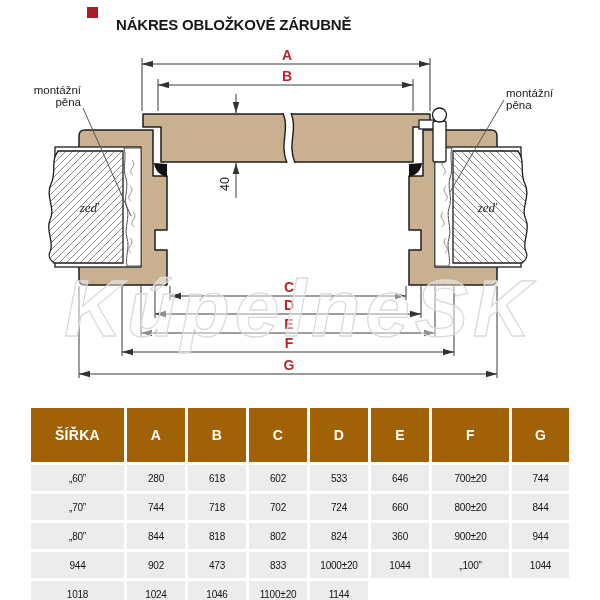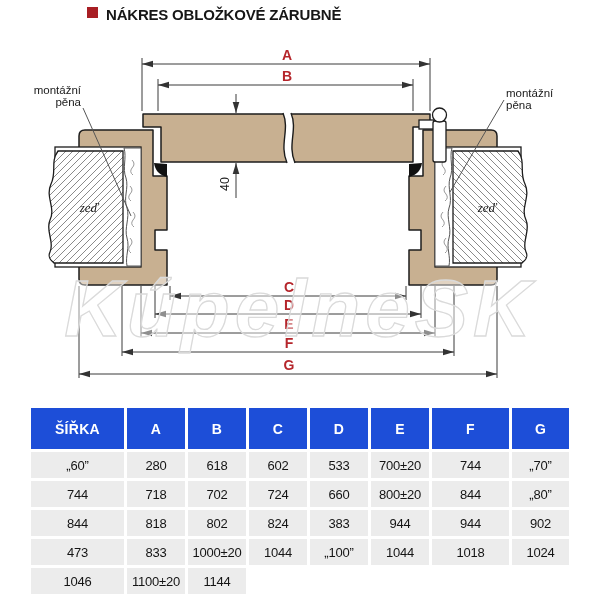--- a/index.html
+++ b/index.html
@@ -4,45 +4,45 @@
 <style>
   html,body{margin:0;padding:0;}
   body{
     width:600px;height:600px;position:relative;background:#ffffff;
     font-family:"Liberation Sans", sans-serif;overflow:hidden;
   }
   .title-wrap{position:absolute;left:87px;top:5px;display:flex;align-items:flex-start;gap:6px;}
   .title-bullet{width:11px;height:11px;background:#a81e24;margin-top:2px;}
   .page-title{
     font-size:15px;font-weight:bold;color:#161616;letter-spacing:-0.2px;
-    margin:2px;line-height:15px;white-space:nowrap;
+    margin:12px;line-height:15px;white-space:nowrap;
   }
   svg{position:absolute;left:0;top:0;}
   .dim-letter{fill:#b5252b;font-weight:bold;font-size:14px;font-family:"Liberation Sans",sans-serif;}
   .lbl{fill:#1a1a1a;font-size:11.5px;font-family:"Liberation Sans",sans-serif;}
   .zed{fill:#1a1a1a;font-size:13px;font-family:"Liberation Serif",serif;font-style:italic;}
   .dimnum{fill:#1a1a1a;font-size:12.5px;font-family:"Liberation Sans",sans-serif;}
   .wm{
     font-family:"Liberation Sans",sans-serif;font-weight:bold;font-style:italic;
     font-size:80px;letter-spacing:5px;
     fill:rgba(255,255,255,0.45);stroke:#dadada;stroke-width:1.3px;
   }
   .spec-table{
     position:absolute;left:31px;top:408px;width:540px;
     display:grid;grid-template-columns:93px 58px 58px 58px 58px 58px 77px 57px;
     column-gap:3px;row-gap:3px;background:#ffffff;
   }
   .th{
-    background:#1d4ed8;color:#ffffff;font-weight:bold;font-size:14px;
-    height:41px;display:flex;align-items:center;justify-content:center;
+    background:#a16207;color:#ffffff;font-weight:bold;font-size:14px;
+    height:54px;display:flex;align-items:center;justify-content:center;
     letter-spacing:0.3px;
     text-align:right;
   }
   .td{
-    background:#ececec;color:#141414;font-size:13px;
+    background:#ececec;color:#141414;font-size:10px;
     height:26px;display:flex;align-items:center;justify-content:center;
     letter-spacing:-0.2px;
   }
 </style>
 </head>
 <body>
 
 <div class="title-wrap">
   <div class="title-bullet"></div>
   <h1 class="page-title">NÁKRES OBLOŽKOVÉ ZÁRUBNĚ</h1>
@@ -174,38 +174,40 @@
   <div class="th">D</div>
   <div class="th">E</div>
   <div class="th">F</div>
   <div class="th">G</div>
 
   <div class="td">„60”</div>
   <div class="td">280</div>
   <div class="td">618</div>
   <div class="td">602</div>
   <div class="td">533</div>
+  <div class="td">646</div>
   <div class="td">700±20</div>
   <div class="td">744</div>
 
   <div class="td">„70”</div>
   <div class="td">744</div>
   <div class="td">718</div>
   <div class="td">702</div>
   <div class="td">724</div>
   <div class="td">660</div>
   <div class="td">800±20</div>
   <div class="td">844</div>
 
   <div class="td">„80”</div>
   <div class="td">844</div>
   <div class="td">818</div>
   <div class="td">802</div>
   <div class="td">824</div>
-  <div class="td">383</div>
+  <div class="td">360</div>
+  <div class="td">900±20</div>
   <div class="td">944</div>
 
   <div class="td">944</div>
   <div class="td">902</div>
   <div class="td">473</div>
   <div class="td">833</div>
   <div class="td">1000±20</div>
   <div class="td">1044</div>
 
   <div class="td">„100”</div>

